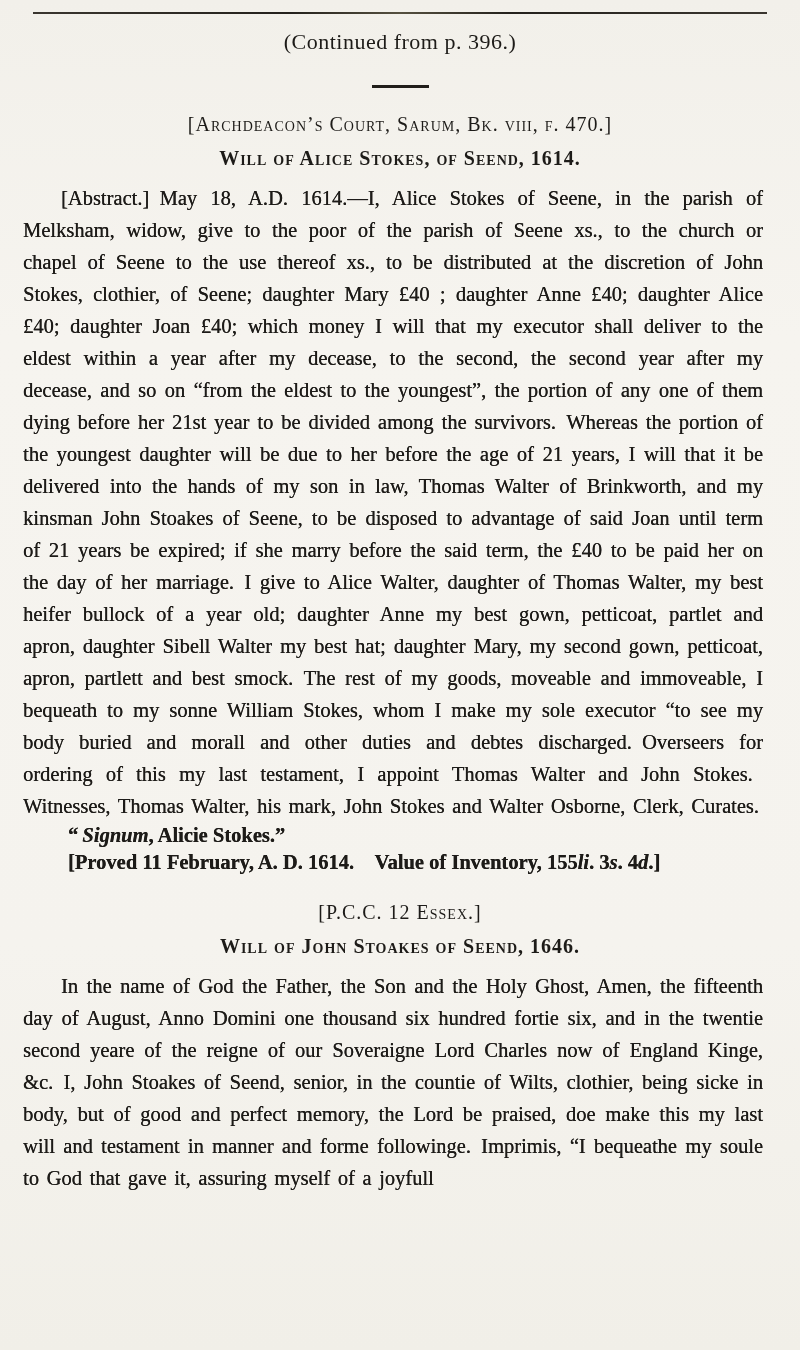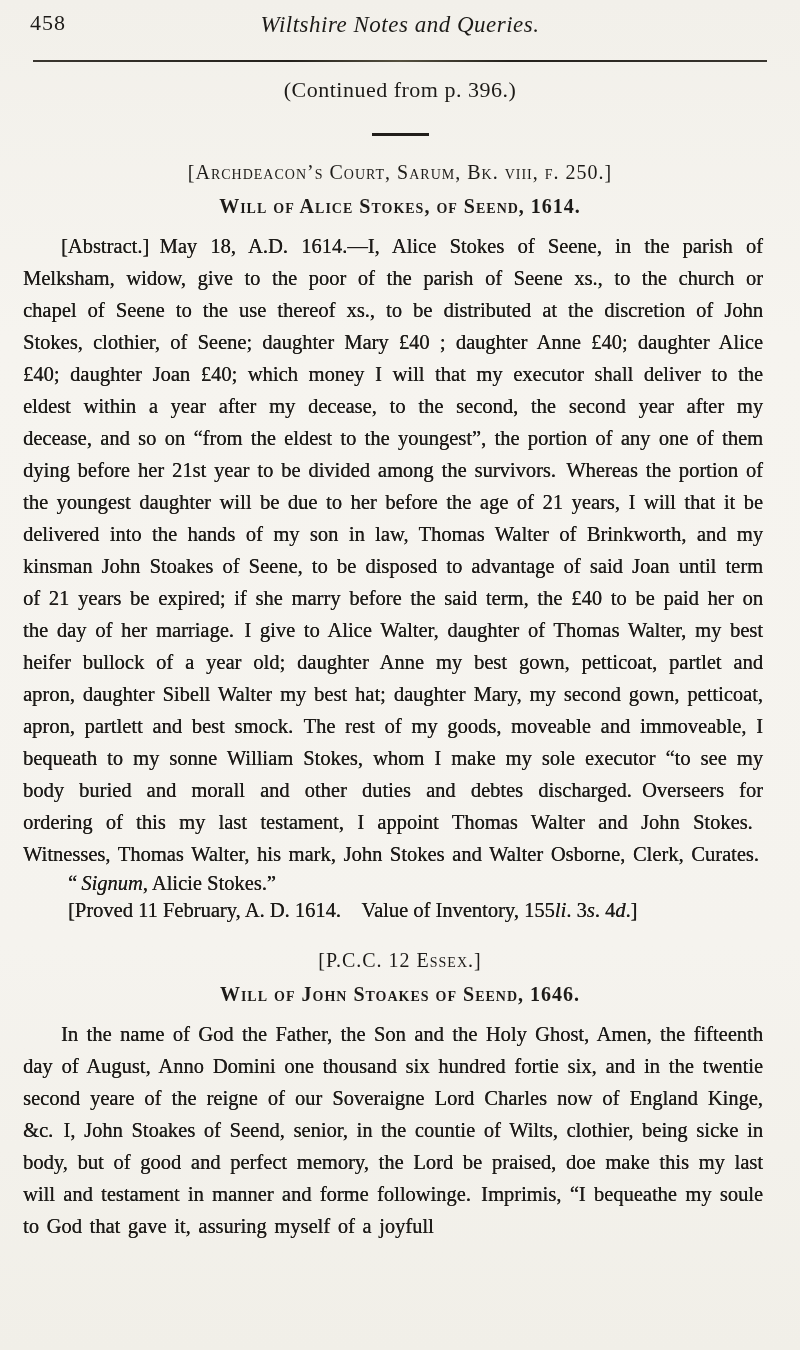--- a/index.html
+++ b/index.html
@@ -60,38 +60,35 @@
     text-align: justify;
     text-indent: 38px;
     word-spacing: 2.5px;
     text-shadow: 0.2px 0 0 currentColor;
   }
   .line {
     margin: 0 30px; width: 740px;
     font-size: 20.5px; line-height: 27.4px;
     text-indent: 38px;
     text-shadow: 0.2px 0 0 currentColor;
+    font-weight: bold;
   }
   .it { font-style: italic; }
 </style>
 </head>
 <body>
 
 <div class="page">
 
-  <div class="header">
-    <span class="pagenum">458</span>
-    <span class="running">Wiltshire Notes and Queries.</span>
-  </div>
   <div class="rule"></div>
 
   <div class="cont">(Continued from p. 396.)</div>
   <div class="shortrule"></div>
 
-  <div class="source">[Archdeacon’s Court, Sarum, Bk. viii, f. 250.]</div>
+  <div class="source">[Archdeacon’s Court, Sarum, Bk. viii, f. 470.]</div>
   <div class="heading">Will of Alice Stokes, of Seend, 1614.</div>
 
   <p class="bodytext">[Abstract.] May 18, A.D. 1614.—I, Alice Stokes of Seene, in the parish of Melksham, widow, give to the poor of the parish of Seene xs., to the church or chapel of Seene to the use thereof xs., to be distributed at the discretion of John Stokes, clothier, of Seene; daughter Mary £40 ; daughter Anne £40; daughter Alice £40; daughter Joan £40; which money I will that my executor shall deliver to the eldest within a year after my decease, to the second, the second year after my decease, and so on “from the eldest to the youngest”, the portion of any one of them dying before her 21st year to be divided among the survivors. Whereas the portion of the youngest daughter will be due to her before the age of 21 years, I will that it be delivered into the hands of my son in law, Thomas Walter of Brinkworth, and my kinsman John Stoakes of Seene, to be disposed to advantage of said Joan until term of 21 years be expired; if she marry before the said term, the £40 to be paid her on the day of her marriage. I give to Alice Walter, daughter of Thomas Walter, my best heifer bullock of a year old; daughter Anne my best gown, petticoat, partlet and apron, daughter Sibell Walter my best hat; daughter Mary, my second gown, petticoat, apron, partlett and best smock. The rest of my goods, moveable and immoveable, I bequeath to my sonne William Stokes, whom I make my sole executor “to see my body buried and morall and other duties and debtes discharged. Overseers for ordering of this my last testament, I appoint Thomas Walter and John Stokes. Witnesses, Thomas Walter, his mark, John Stokes and Walter Osborne, Clerk, Curates.</p>
 
   <p class="line"><span>“ </span><span class="it">Signum</span><span>, Alicie Stokes.”</span></p>
 
   <p class="line"><span>[Proved 11 February, A. D. 1614. Value of Inventory, 155</span><span class="it">li</span><span>. 3</span><span class="it">s</span><span>. 4</span><span class="it">d</span><span>.]</span></p>
 
   <div class="source second">[P.C.C. 12 Essex.]</div>
   <div class="heading">Will of John Stoakes of Seend, 1646.</div>

